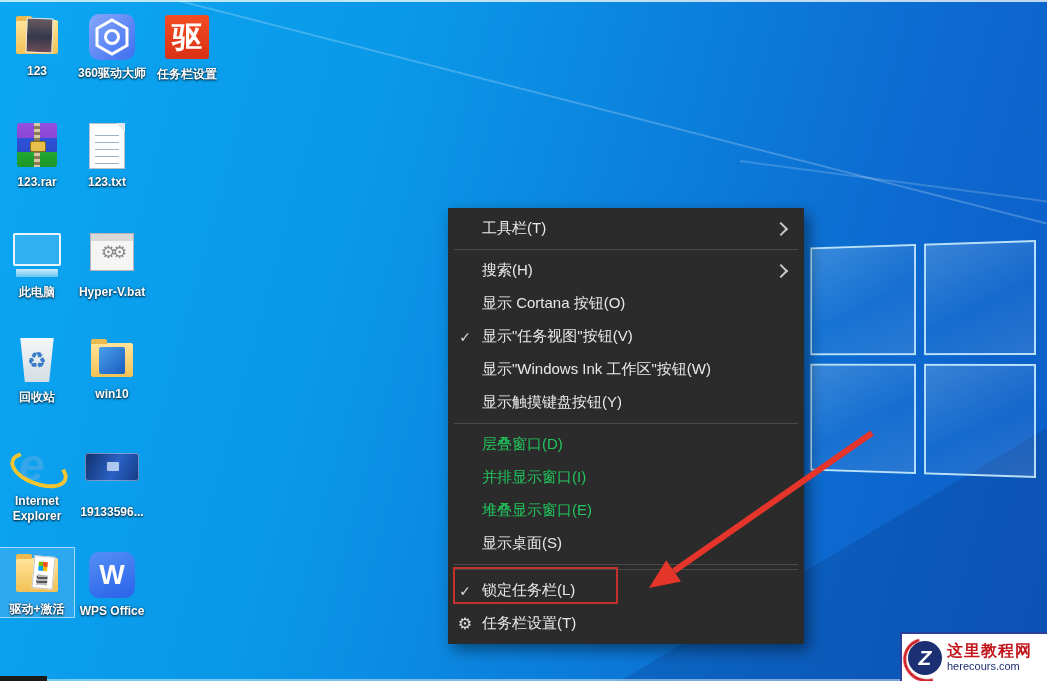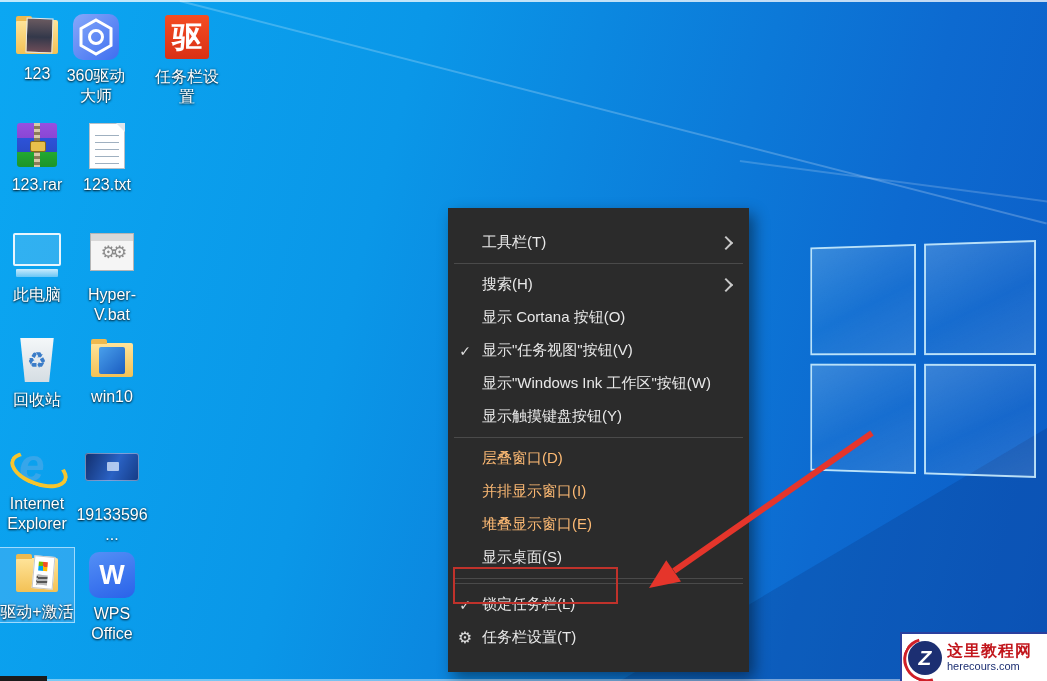--- a/index.html
+++ b/index.html
@@ -19,22 +19,22 @@
     transform:perspective(900px) rotateY(-14deg);transform-origin:right center;z-index:2;}
   .pane{border:2px solid rgba(212,243,255,.85);
     background:linear-gradient(155deg,rgba(255,255,255,.18),rgba(255,255,255,.04) 55%,rgba(255,255,255,.12));}
   .bottom-line{position:absolute;left:0;right:0;bottom:0;height:2px;background:rgba(255,255,255,.45);z-index:4;}
   .taskbar-sliver{position:absolute;left:0;bottom:0;width:47px;height:5px;background:#1b1b1b;z-index:6;}
 
   
   #icons{position:absolute;left:0;top:0;width:260px;height:681px;z-index:10;}
   .icon-cell{position:absolute;width:74px;text-align:center;padding-top:2px;}
   .icon-cell.selected{background:rgba(110,185,245,.35);outline:1px solid rgba(185,228,255,.85);}
-  .icon-label{margin-top:2px;font-size:16px;line-height:1.25;color:#fff;
-    text-shadow:0 1px 2px rgba(0,0,0,.8),0 0 3px rgba(0,0,0,.45);word-wrap:break-word;}
+  .icon-label{margin-top:2px;font-size:12px;line-height:1.25;color:#fff;
+    text-shadow:0 1px 2px rgba(0,0,0,.8),0 0 3px rgba(0,0,0,.45);word-wrap:break-word;font-weight:bold;}
   .art{position:relative;width:56px;height:50px;margin:0 auto;}
   .f-back{position:absolute;left:7px;top:8px;width:42px;height:34px;border-radius:2px;
     background:linear-gradient(#ffe49a,#f3c155);}
   .f-back:before{content:'';position:absolute;top:-4px;left:0;width:16px;height:5px;
     background:#eeb94e;border-radius:2px 2px 0 0;}
   .photo{position:absolute;left:17px;top:6px;width:25px;height:33px;border:1px solid #e6e6e6;
     background:linear-gradient(#6a5a60 0%,#33384a 55%,#6e4d58 100%);transform:rotate(2deg);}
   .sq360{width:46px;height:46px;margin:2px auto 0;border-radius:10px;display:flex;align-items:center;justify-content:center;
     background:linear-gradient(135deg,#86a8fa,#3e6ef0);}
   .sqqd{width:44px;height:44px;margin:3px auto 0;border-radius:3px;color:#fff;font-weight:bold;
@@ -76,24 +76,24 @@
   .page{position:absolute;left:24px;top:6px;width:19px;height:31px;background:#fff;border:1px solid #c8c8c8;
     transform:rotate(5deg);}
   .page:before{content:'';position:absolute;left:4px;top:5px;width:9px;height:9px;
     background:conic-gradient(#f25022 0 25%,#ffb900 0 50%,#00a4ef 0 75%,#7fba00 0);}
   .page:after{content:'';position:absolute;left:3px;top:18px;width:11px;height:10px;
     background:repeating-linear-gradient(#b8b8b8 0 2px,#555 2px 4px);}
   .sqwps{width:46px;height:46px;margin:2px auto 0;border-radius:10px;color:#fff;text-align:center;
     font-weight:bold;font-size:27px;line-height:46px;background:linear-gradient(160deg,#5490f6,#2a62e9);}
 
   
-  #menu{position:absolute;left:448px;top:208px;width:301px;background:#2b2b2b;z-index:20;
-    padding:18px 0;box-shadow:5px 6px 14px rgba(0,0,0,.45);}
+  #menu{position:absolute;left:448px;top:208px;width:356px;background:#2b2b2b;z-index:20;
+    padding:4px 0;box-shadow:5px 6px 14px rgba(0,0,0,.45);}
   .menu-item{display:flex;align-items:center;height:33px;color:#e8e8e8;font-size:15px;padding-right:12px;}
-  .menu-item.disabled{color:#fdba74;justify-content:center;}
+  .menu-item.disabled{color:#22c55e;justify-content:center;}
   .lead{width:34px;flex:0 0 34px;text-align:center;font-size:14px;color:#dedede;
     font-family:"DejaVu Sans",sans-serif;}
   .lead.gear{font-size:16px;}
   .mi-label{flex:1;white-space:nowrap;}
   .chev{width:8px;height:8px;border-top:2px solid #c9c9c9;border-right:2px solid #c9c9c9;
     transform:rotate(45deg);margin-right:6px;flex:0 0 8px;}
   .sep{height:1px;background:#4a4a4a;margin:4px 6px;}
   #red-box{position:absolute;border:2px solid #c0322b;z-index:30;pointer-events:none;}
 
   
@@ -129,21 +129,21 @@
   <div class="taskbar-sliver"></div>
 
   <div id="icons">
       <div class="icon-cell" style="left: 0px; top: 10px;">
         <div class="art">
           <div class="f-back"></div>
           <div class="photo"></div>
         </div>
         <div class="icon-label">123</div>
       </div>
-      <div class="icon-cell" style="left: 59px; top: 10px;">
+      <div class="icon-cell" style="left: 75px; top: 10px;">
         <div class="art">
           <div class="sq360">
             <svg viewBox="0 0 40 40" width="40" height="40">
               <polygon points="20,3 35,11.5 35,28.5 20,37 5,28.5 5,11.5" fill="none" stroke="#fff" stroke-width="3"></polygon>
               <circle cx="20" cy="20" r="6.5" fill="none" stroke="#fff" stroke-width="3"></circle>
             </svg>
           </div>
         </div>
         <div class="icon-label">360驱动大师</div>
       </div>

